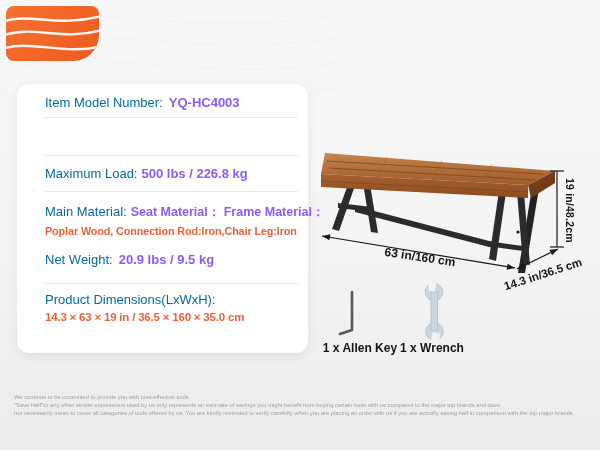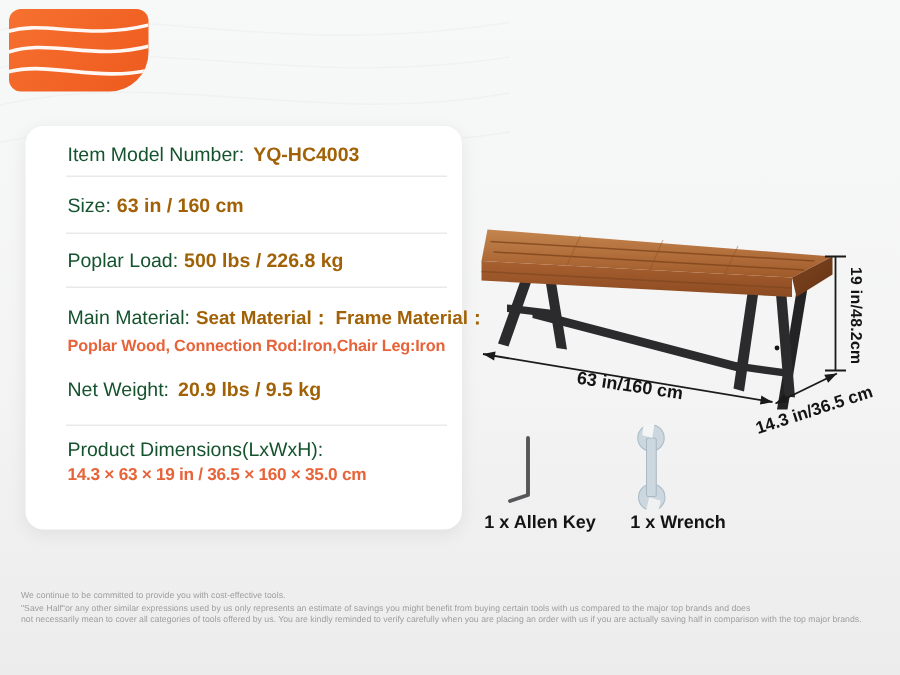--- a/index.html
+++ b/index.html
@@ -9,35 +9,35 @@
   
   .brand-logo{position:absolute;left:6px;top:6px;width:93px;height:55px;
     background:linear-gradient(135deg,#f67130 0%,#ee5a1e 100%);
     border-radius:8px 8px 26px 8px;overflow:hidden;}
   
   .swirl{position:absolute;left:0;top:0;}
   
   .spec-card{position:absolute;left:17px;top:84px;width:291px;height:269px;background:#ffffff;
     border-radius:12px;box-shadow:0 3px 12px rgba(0,0,0,0.07);}
   .spec-row{position:absolute;left:28px;right:8px;white-space:nowrap;font-size:13px;color:#1e1e1e;}
-  .spec-label{font-weight:500;color:#14532d;}
-  .spec-value{font-weight:700;color:#a16207;margin-left:6px;}
+  .spec-label{font-weight:500;color:#0369a1;}
+  .spec-value{font-weight:700;color:#8b5cf6;margin-left:6px;}
   .spec-value.tight{margin-left:4px;}
   .spec-line2{position:absolute;left:28px;right:4px;white-space:nowrap;font-weight:700;color:#e7643a;}
   .divider{position:absolute;left:27px;right:10px;height:1px;background:#e9e9e9;}
   
   .dim-label{position:absolute;font-weight:700;color:#141414;white-space:nowrap;}
   .dim-length{left:364px;top:250px;width:112px;text-align:center;font-size:12px;transform:rotate(8.5deg);}
   .dim-depth{left:493px;top:268px;width:100px;text-align:center;font-size:11.5px;transform:rotate(-18deg);}
   .dim-height{left:561px;top:170px;width:15px;height:80px;font-size:10.5px;
     writing-mode:vertical-rl;text-align:center;letter-spacing:0.2px;}
   
   .tool-label{position:absolute;font-size:12px;font-weight:700;color:#141414;text-align:center;white-space:nowrap;}
   .lbl-allen{left:312px;top:341px;width:96px;}
-  .lbl-wrench{left:394px;top:341px;width:76px;margin-left:20px;}
+  .lbl-wrench{left:394px;top:341px;width:76px;}
   
   .footer{position:absolute;left:14px;top:393px;width:900px;
     font-size:9px;line-height:12.5px;color:#9e9e9e;
     transform:scale(0.645);transform-origin:top left;}
   .footer div{white-space:nowrap;}
 </style>
 </head>
 <body>
 
 <div id="stage">
@@ -60,27 +60,24 @@
       </g>
     </svg>
   </div>
 
   <div class="spec-card">
     <div class="spec-row" style="top:11px;">
       <span class="spec-label">Item Model Number:</span><span class="spec-value">YQ-HC4003</span>
     </div>
     <div class="divider" style="top:33px;"></div>
 
-    <div class="spec-row" style="top:45px;">
-      <span class="spec-label">Size:</span><span class="spec-value tight">63 in / 160 cm</span>
-    </div>
     <div class="divider" style="top:71px;"></div>
 
     <div class="spec-row" style="top:82px;">
-      <span class="spec-label">Poplar Load:</span><span class="spec-value tight">500 lbs / 226.8 kg</span>
+      <span class="spec-label">Maximum Load:</span><span class="spec-value tight">500 lbs / 226.8 kg</span>
     </div>
     <div class="divider" style="top:107px;"></div>
 
     <div class="spec-row" style="top:120px;">
       <span class="spec-label">Main Material:</span><span class="spec-value tight" style="font-size:12.5px;">Seat Material：  Frame Material：</span>
     </div>
     <div class="spec-line2" style="top:141px;font-size:10.8px;letter-spacing:-0.1px;">Poplar Wood, Connection Rod:Iron,Chair Leg:Iron</div>
 
     <div class="spec-row" style="top:168px;">
       <span class="spec-label">Net Weight:</span><span class="spec-value">20.9 lbs / 9.5 kg</span>

